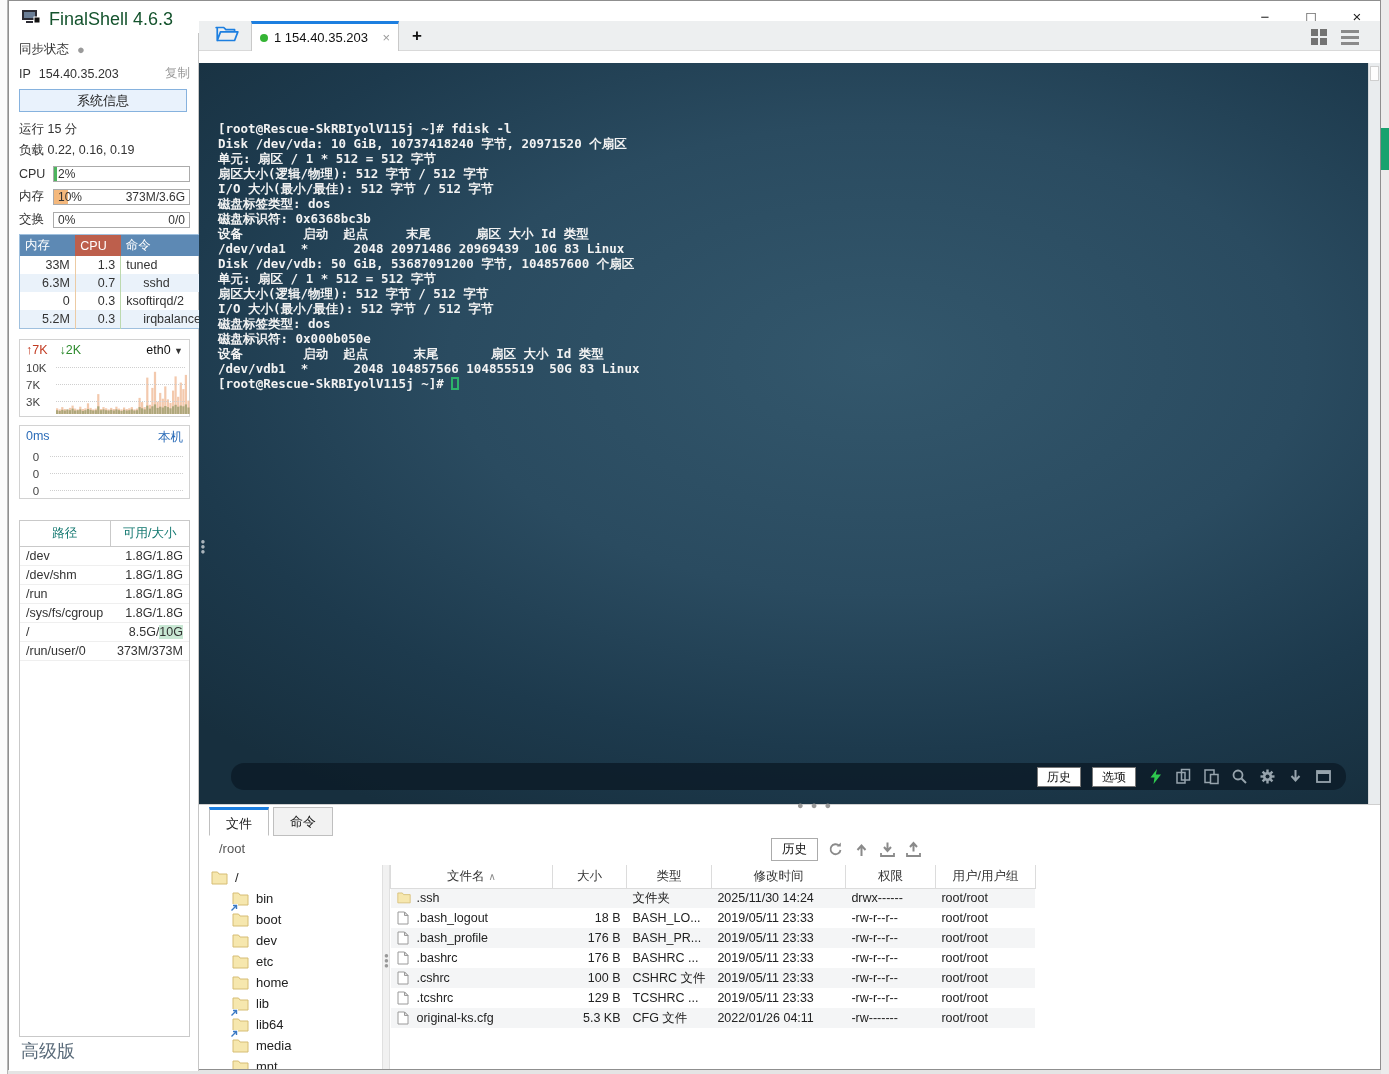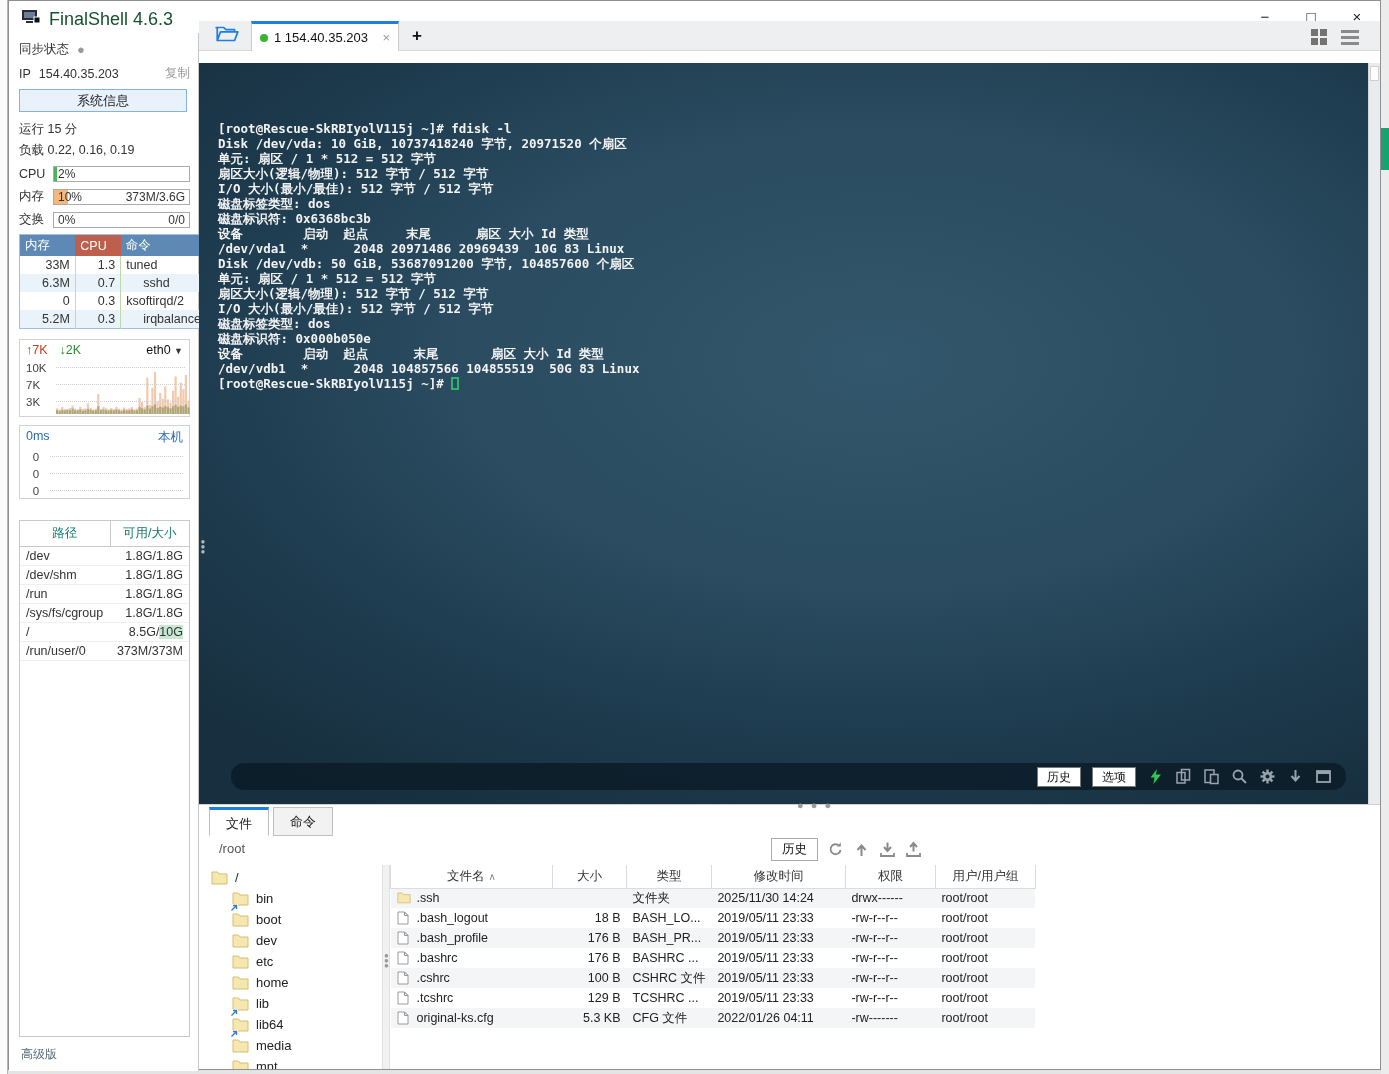--- a/index.html
+++ b/index.html
@@ -64,21 +64,21 @@
   .ping-line { flex:1; border-top:1px dotted #cfcfcf; margin-left:4px; }
 
   #disk-box { position:absolute; left:10px; right:8px; top:487px; bottom:34px; border:1px solid #c9c9c9; background:#fff; overflow:hidden; }
   #disk-table { width:100%; border-collapse:collapse; font-size:12.5px; }
   #disk-table th { font-weight:normal; color:#0f766e; border-bottom:1px solid #c9c9c9; padding:4px 2px; text-align:center; }
   #disk-table th:first-child { border-right:1px solid #c9c9c9; }
   #disk-table td { padding:2px 6px; border-bottom:1px solid #efefef; }
   #disk-table td.d-usage { text-align:right; }
   .hl-total { background:#c9e8d4; }
 
-  #side-footer { position:absolute; left:12px; bottom:8px; font-size:12px; color:#5a6b7a; }
+  #side-footer { position:absolute; left:12px; bottom:8px; font-size:18px; color:#5a6b7a; }
 
   
   #tabbar { position:absolute; left:190px; top:20px; right:0; height:30px; background:#edefF0; border-bottom:1px solid #d9d9d9; }
   #folder-btn { position:absolute; left:10px; top:3px; width:36px; height:25px; text-align:center; }
   #ssh-tab { position:absolute; left:52px; top:0; width:148px; height:30px; background:#fff; border-left:1px solid #c9c9c9; border-right:1px solid #c9c9c9; border-top:3px solid #1d7fe0; display:flex; align-items:center; padding:0 8px; }
   .tab-dot { width:8px; height:8px; border-radius:50%; background:#35b435; margin-right:6px; }
   .tab-label { font-size:13px; color:#111; flex:1; }
   .tab-close { color:#9a9a9a; font-size:13px; margin-left:4px; }
   #new-tab { position:absolute; left:206px; top:2px; width:24px; height:26px; font-size:17px; font-weight:bold; color:#111; text-align:center; line-height:26px; }
   #tb-grid { position:absolute; right:52px; top:7px; width:18px; height:18px; }

